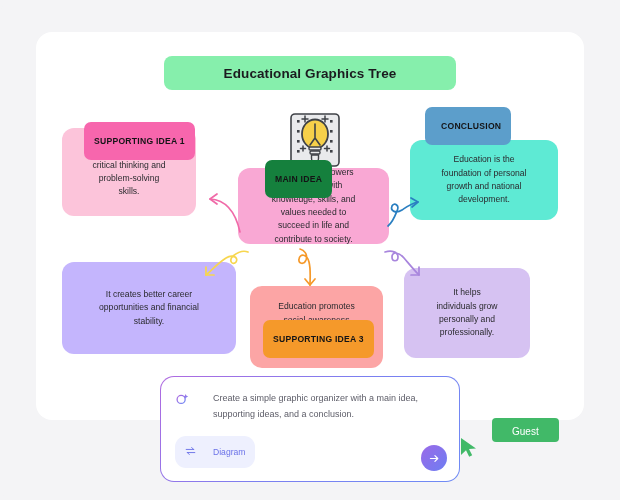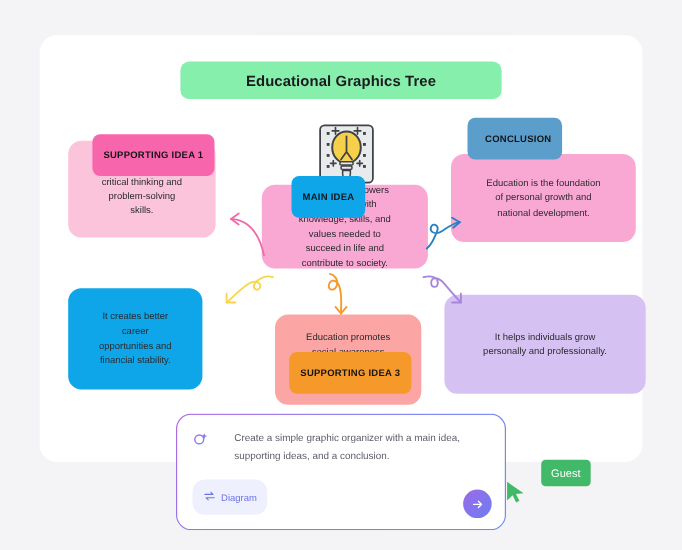--- a/index.html
+++ b/index.html
@@ -66,32 +66,32 @@
     color: #141416;
     letter-spacing: .25px;
     white-space: nowrap;
   }
 
   
   #n-idea1 { left: 62px;  top: 128px; width: 134px; height: 88px;  background: #fcc4da; }
   #t-idea1 { left: 84px;  top: 122px; background: #f766ad; }
 
   #n-main  { left: 238px; top: 168px; width: 151px; height: 76px;  background: #f9a8d4; }
-  #t-main  { left: 265px; top: 160px; background: #0ea5e9; }
-
-  #n-concl { left: 410px; top: 140px; width: 168px; height: 80px;  background: #f9a8d4; justify-content: center; }
+  #t-main  { left: 265px; top: 160px; background: #15803d; }
+
+  #n-concl { left: 410px; top: 140px; width: 148px; height: 80px;  background: #5eead4; justify-content: center; }
   #t-concl { left: 425px; top: 107px; background: #5c9ecb; padding-left: 16px; }
 
-  #n-idea2 { left: 62px;  top: 262px; width: 122px; height: 92px;  background: #0ea5e9; }
+  #n-idea2 { left: 62px;  top: 262px; width: 174px; height: 92px;  background: #c4b5fd; }
   #t-idea2 { left: 84px;  top: 252px; background: #fdd14b; }
 
   #n-idea3 { left: 250px; top: 286px; width: 133px; height: 82px;  background: #fca5a5; }
   #t-idea3 { left: 263px; top: 289px; background: #f5992a; margin-top: 31px; }
 
-  #n-idea4 { left: 404px; top: 268px; width: 183px; height: 90px;  background: #d6c2f2; }
+  #n-idea4 { left: 404px; top: 268px; width: 126px; height: 90px;  background: #d6c2f2; }
   #t-idea4 { left: 424px; top: 265px; background: #c0a3e8; }
 
   
   .bulb-wrap {
     position: absolute;
     left: 283px; top: 106px;
     width: 64px; height: 62px;
     z-index: 3;
   }
 
@@ -128,21 +128,21 @@
     color: #5d5d68;
   }
   .sparkle-icon { flex: 0 0 14px; margin-top: 1px; }
 
   .chip {
     position: absolute;
     left: 14px; bottom: 13px;
     height: 21px;
     background: #eef0fe;
     border-radius: 11px;
-    display: flex; align-items: center; gap: 5px;
+    display: flex; align-items: center; gap: 17px;
     padding: 16px 10px;
   }
   .chip span {
     font-size: 8.6px; color: #6b72e8; font-weight: 500;
   }
 
   .send-btn {
     position: absolute;
     right: 12px; bottom: 10px;
     width: 26px; height: 26px;
@@ -150,21 +150,21 @@
     background: linear-gradient(135deg,#9b6ae8 0%, #6d7ef2 100%);
     display: flex; align-items: center; justify-content: center;
   }
 
   
   .guest-badge {
     position: absolute;
     left: 492px; top: 418px;
     background: #41b968;
     border-radius: 4px;
-    padding: 3px 9px;
+    padding: 3px 20px;
     z-index: 12;
   }
   .guest-badge span {
     font-size: 10px; color: #ffffff; font-weight: 500;
   }
   .guest-cursor {
     position: absolute;
     left: 459px; top: 437px;
     z-index: 12;
   }

